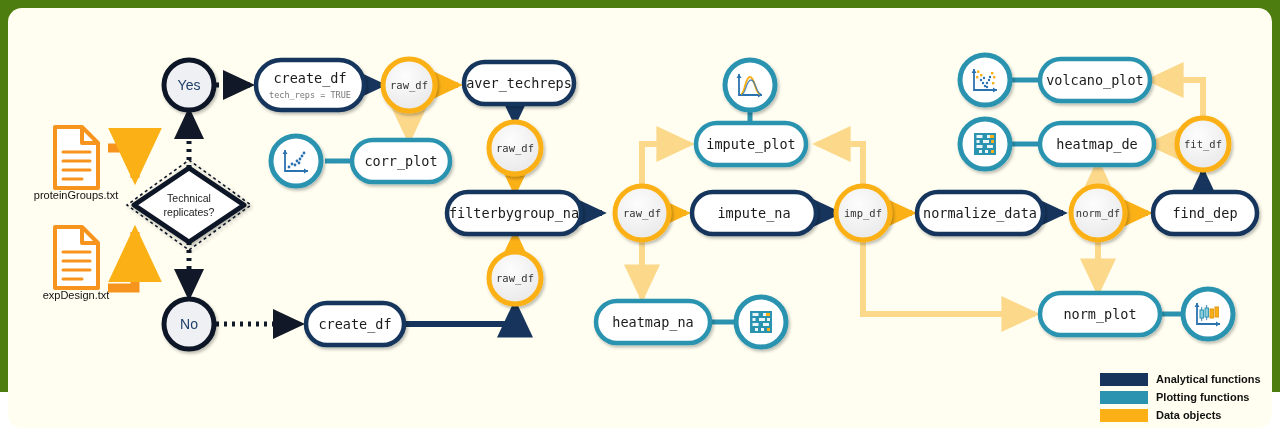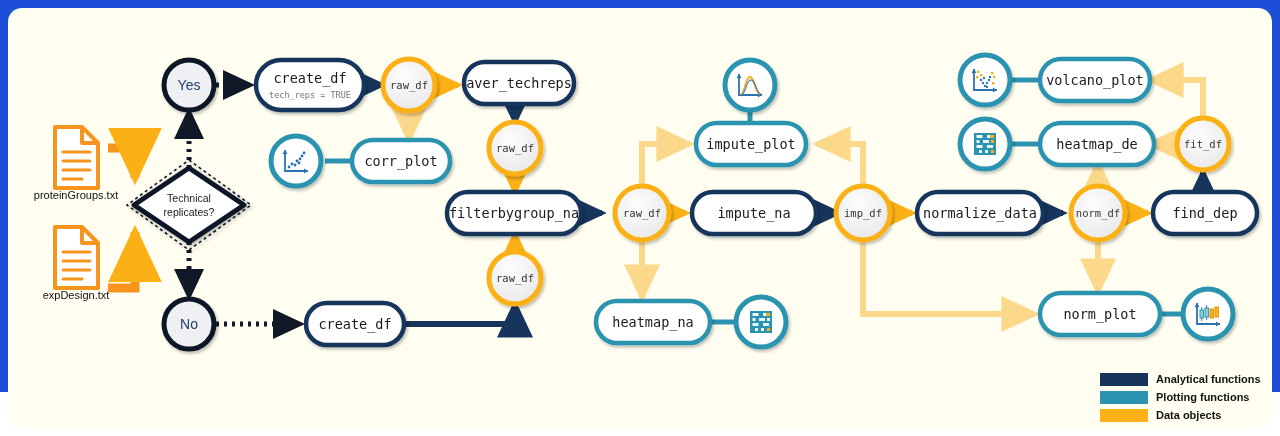--- a/index.html
+++ b/index.html
@@ -1,18 +1,18 @@
 <!DOCTYPE html>
 <html><head>
 <meta charset="utf-8">
 <style>
   html,body{margin:0;padding:0;background:#ffffff;}
   body{width:1280px;height:436px;overflow:hidden;
        font-family:"Liberation Sans",sans-serif;}
-  #canvas{position:relative;width:1280px;height:392px;background:#1d4ed8;}
+  #canvas{position:relative;width:1280px;height:392px;background:#4d7c0f;}
   #board{position:absolute;left:8px;top:8px;width:1264px;height:420px;
          background:#fffef0;border-radius:14px;}
   svg#diagram{position:absolute;left:0;top:0;width:1280px;height:436px;}
   .mono{font-family:"DejaVu Sans Mono","Liberation Mono",monospace;}
   .sans{font-family:"Liberation Sans",sans-serif;}
   text{dominant-baseline:middle;}
   .nlabel{font-size:13.5px;fill:#1a1a1a;}
   .nsub{font-size:8.5px;fill:#777777;}
   .dlabel{font-size:10.5px;fill:#333333;}
   .yn{font-size:14px;fill:#20406a;}

